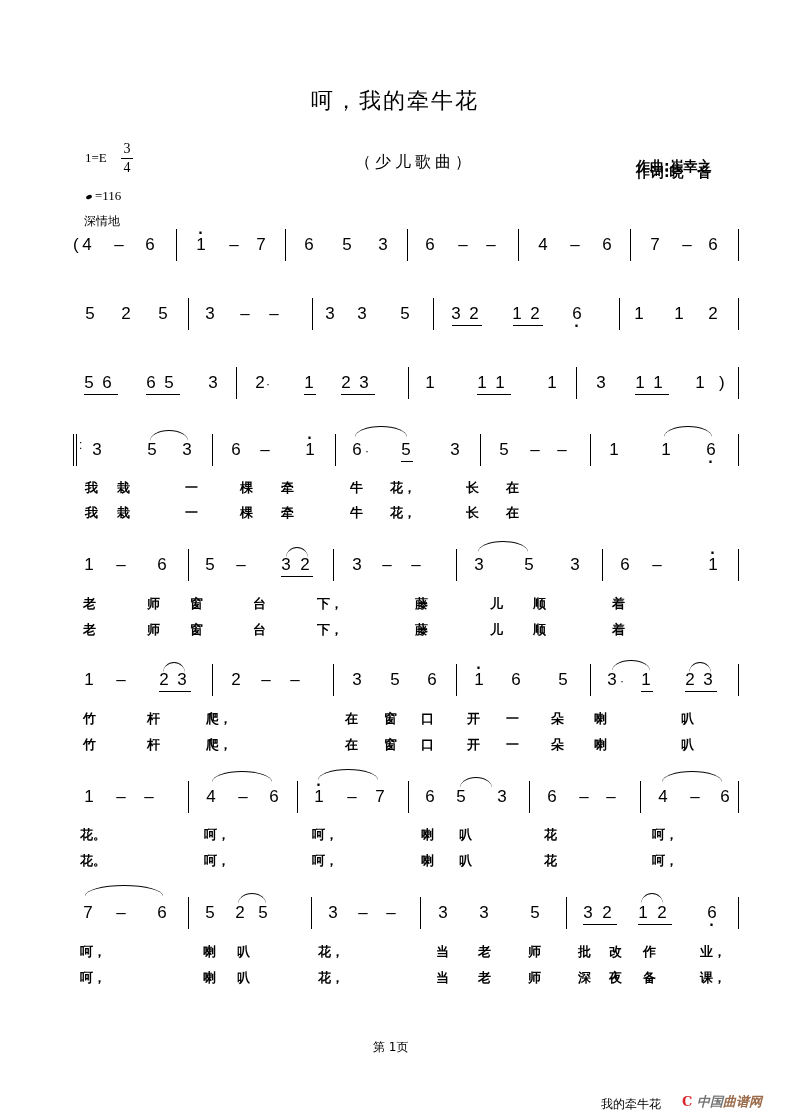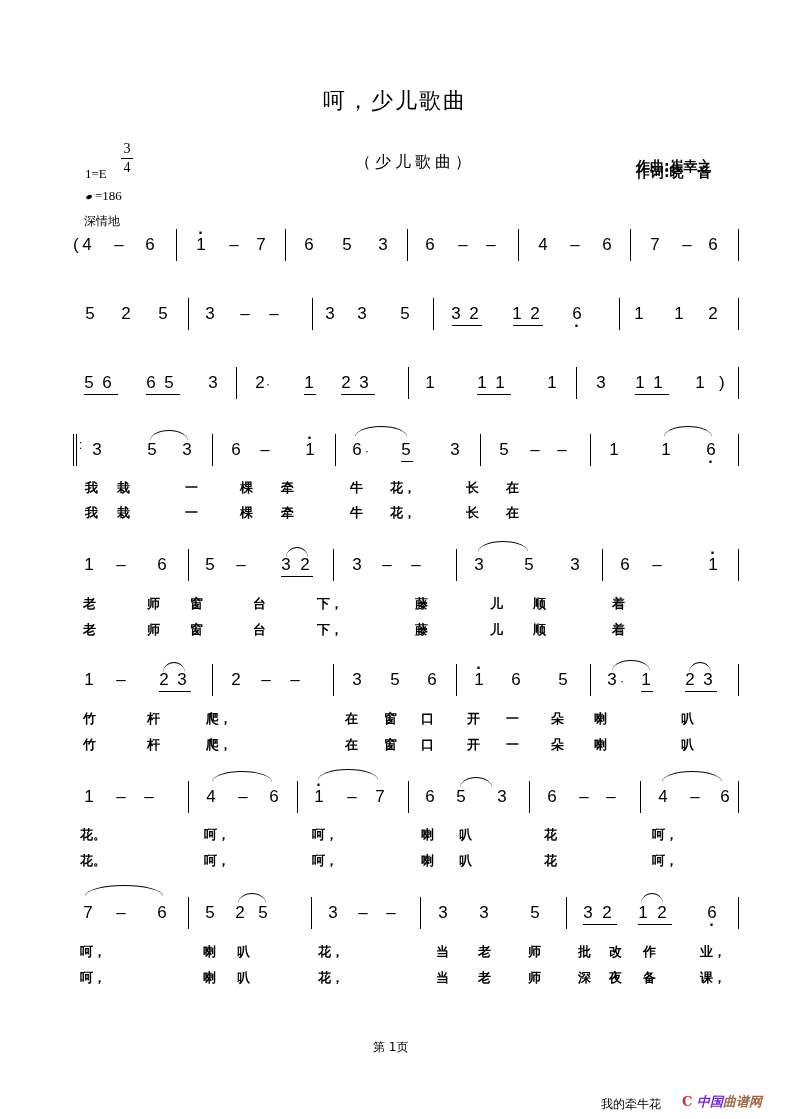--- a/index.html
+++ b/index.html
@@ -3,21 +3,21 @@
 <meta charset="utf-8">
 <style>
   html, body { margin:0; padding:0; background:#ffffff; }
   body { width:790px; height:1119px; position:relative; overflow:hidden;
          font-family:"Liberation Sans", "DejaVu Sans", sans-serif; color:#000; }
   .abs { position:absolute; }
   .title { left:0; width:790px; top:86px; text-align:center; font-size:22px; letter-spacing:2px;
            font-family:"DejaVu Sans", sans-serif; font-weight:normal; }
   .subtitle { left:355px; top:152px; font-size:16px; letter-spacing:4px; font-family:"DejaVu Sans", sans-serif; }
   .credit { left:636px; font-size:14px; font-weight:bold; font-family:"DejaVu Sans", sans-serif; }
-  .key { left:85px; top:166px; font-size:13px; font-family:"Liberation Serif", serif; }
+  .key { left:85px; top:150px; font-size:13px; font-family:"Liberation Serif", serif; }
   .timesig { left:121px; top:141px; width:12px; text-align:center; font-size:14px; font-family:"Liberation Serif", serif; line-height:16px; }
   .timesig .bar { border-top:1px solid #000; margin:1px 0; }
   .tempo { left:86px; top:188px; font-size:13px; font-family:"Liberation Serif", serif; }
   .tempo .note { display:inline-block; width:6px; height:4px; background:#000; border-radius:50%; transform:rotate(-25deg); margin-right:3px; vertical-align:middle; }
   .expr { left:84px; top:213px; font-size:12px; font-family:"DejaVu Sans", sans-serif; }
 
   .row { position:absolute; left:0; width:790px; }
   .barline { position:absolute; width:1px; background:#000; height:32px; }
   .n { position:absolute; font-size:17px; width:14px; text-align:center; line-height:20px; font-family:"Liberation Sans", sans-serif; }
   .n.hi::before { content:"·"; position:absolute; left:0; width:14px; top:-12px; font-size:16px; font-weight:bold; }
@@ -25,37 +25,37 @@
   .ul { position:absolute; height:1px; background:#000; }
   .slur { position:absolute; border-top:1px solid #000; border-radius:50% 50% 0 0 / 100% 100% 0 0; height:10px; }
   .dot { position:absolute; font-size:12px; }
   .ly { position:absolute; font-size:13px; font-weight:bold; font-family:"DejaVu Sans", sans-serif; }
   .paren { position:absolute; font-size:17px; }
   .repeat { position:absolute; }
   .footer-page { left:373px; top:1039px; font-size:12px; font-family:"DejaVu Sans", sans-serif; }
   .footer-src { left:601px; top:1096px; font-size:12px; font-family:"DejaVu Sans", sans-serif; }
   .logo { left:682px; top:1093px; font-size:13px; font-weight:bold; font-style:italic; font-family:"DejaVu Serif", serif; }
   .logo .c { color:#d9262b; font-style:normal; }
-  .logo .a { color:#6d28d9; }
+  .logo .a { color:#737373; }
   .logo .b { color:#9a6a4a; }
 </style>
 </head>
 <body>
 
-<div class="abs title">呵，少儿歌曲</div>
+<div class="abs title">呵，我的牵牛花</div>
 <div class="abs subtitle">（少儿歌曲）</div>
 <div class="abs credit" style="top:164px">作词:晓　音</div>
 <div class="abs credit" style="top:158px">作曲:崔幸之</div>
 <div class="abs key">1=E</div>
 <div class="abs timesig">
   <div>3</div>
   <div class="bar"></div>
   <div>4</div>
 </div>
-<div class="abs tempo"><span class="note"></span><span>=186</span></div>
+<div class="abs tempo"><span class="note"></span><span>=116</span></div>
 <div class="abs expr">深情地</div>
 
 <div class="row" style="top:235px;">
   <span class="paren" style="left:73px;top:0">(</span>
   <span class="n" style="left:80px">4</span>
     <span class="n" style="left:112px">–</span>
     <span class="n" style="left:143px">6</span>
   <div class="barline" style="left:176px;top:-6px"></div>
   <span class="n hi" style="left:194px">1</span>
     <span class="n" style="left:227px">–</span>

